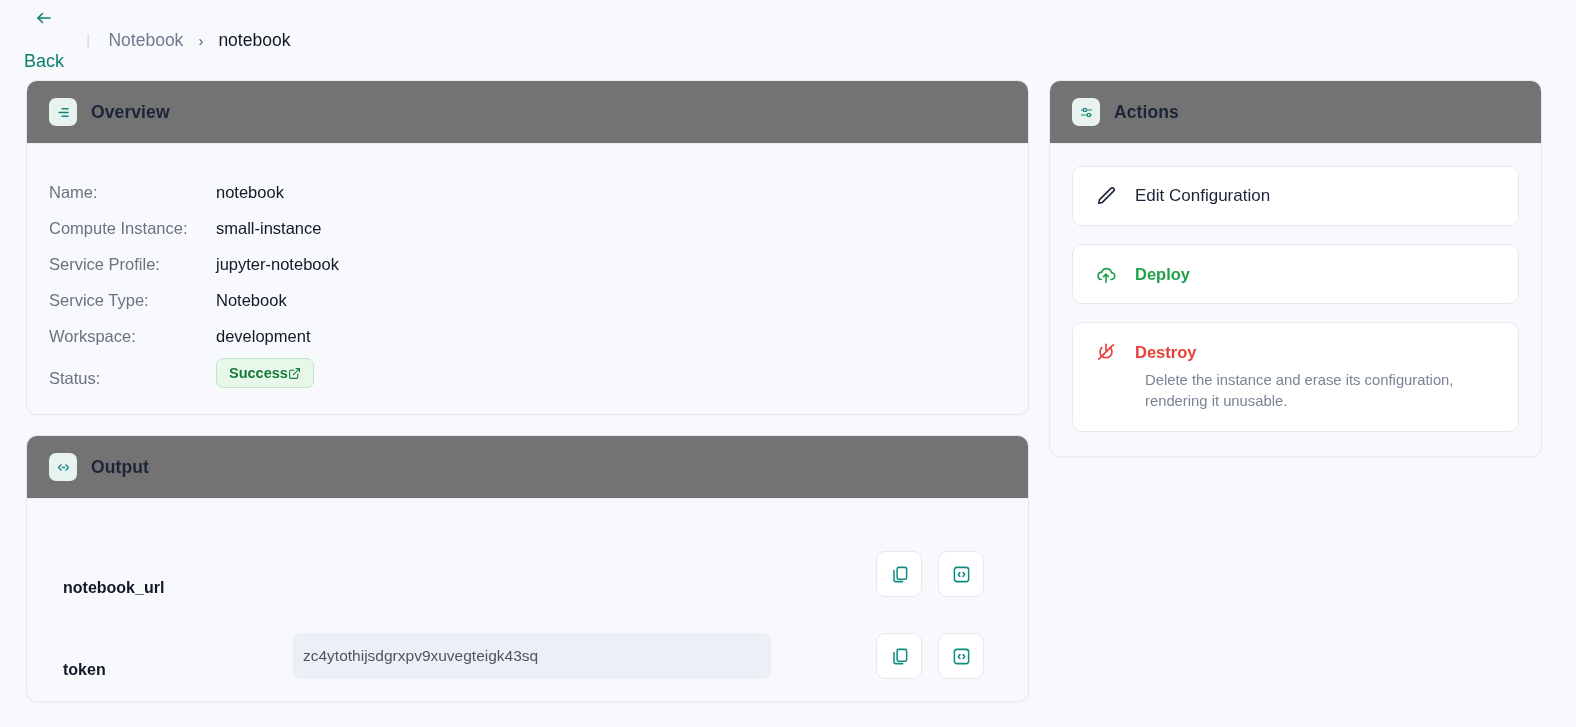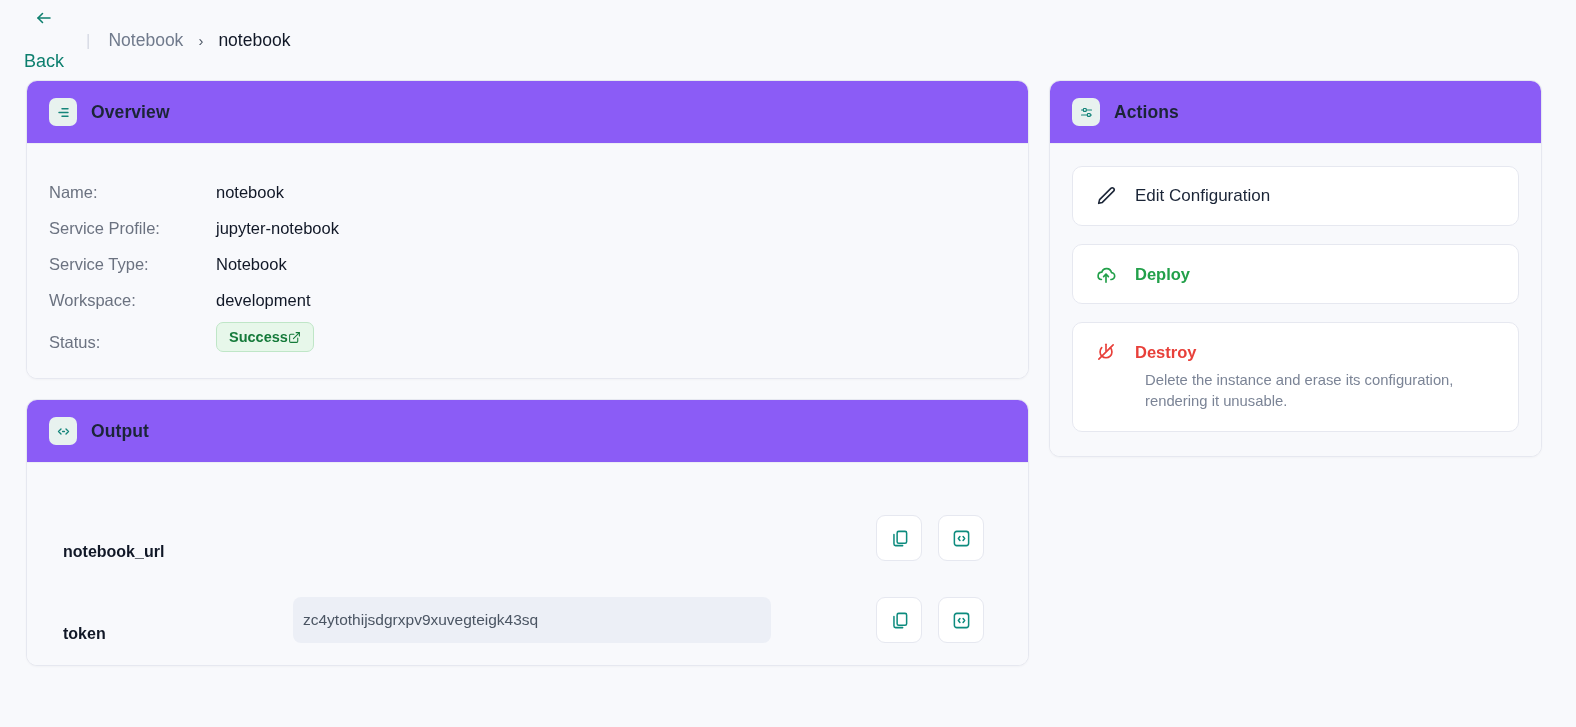--- a/index.html
+++ b/index.html
@@ -71,21 +71,21 @@
     overflow: hidden;
     box-shadow: 0 1px 2px rgba(16,24,40,0.03);
   }
   .card + .card { margin-top: 20px; }
 
   .card-header {
     display: flex;
     align-items: center;
     gap: 14px;
     padding: 17px 22px;
-    background: #8b5cf6;
+    background: #737373;
     border-bottom: 1px solid #eceef5;
   }
   .hdr-icon {
     width: 28px;
     height: 28px;
     border-radius: 7px;
     background: #e8f2ef;
     display: flex;
     align-items: center;
     justify-content: center;
@@ -242,20 +242,24 @@
           </svg>
         </span>
         <span class="card-title">Overview</span>
       </div>
       <div class="card-body ov-body">
         <div class="ov-row">
           <span class="ov-label">Name:</span>
           <span class="ov-value">notebook</span>
         </div>
         <div class="ov-row">
+          <span class="ov-label">Compute Instance:</span>
+          <span class="ov-value">small-instance</span>
+        </div>
+        <div class="ov-row">
           <span class="ov-label">Service Profile:</span>
           <span class="ov-value">jupyter-notebook</span>
         </div>
         <div class="ov-row">
           <span class="ov-label">Service Type:</span>
           <span class="ov-value">Notebook</span>
         </div>
         <div class="ov-row">
           <span class="ov-label">Workspace:</span>
           <span class="ov-value">development</span>

